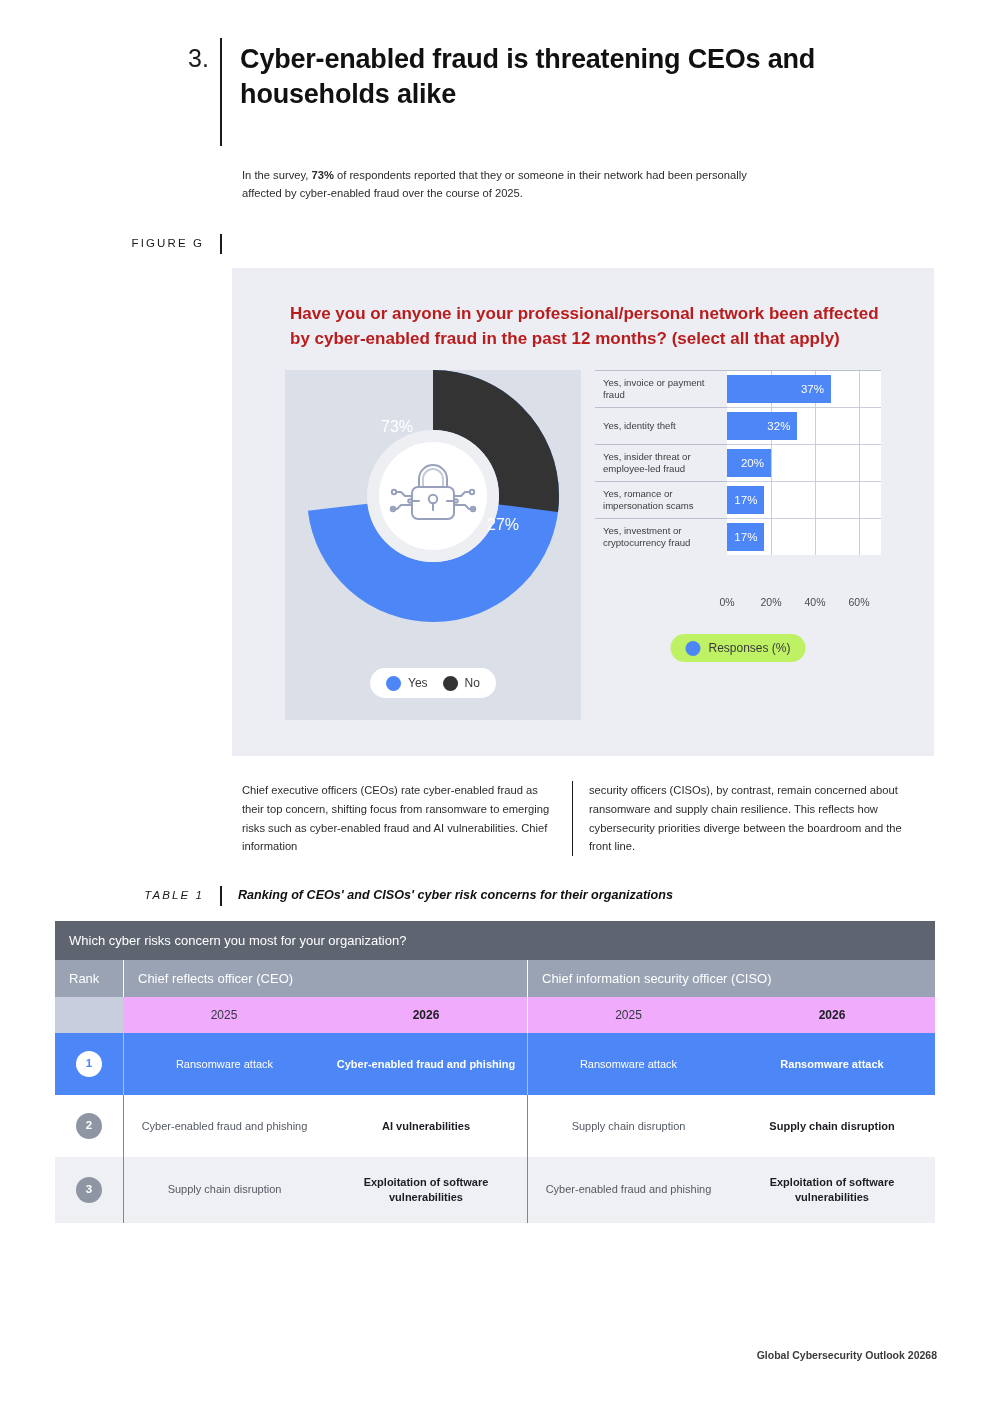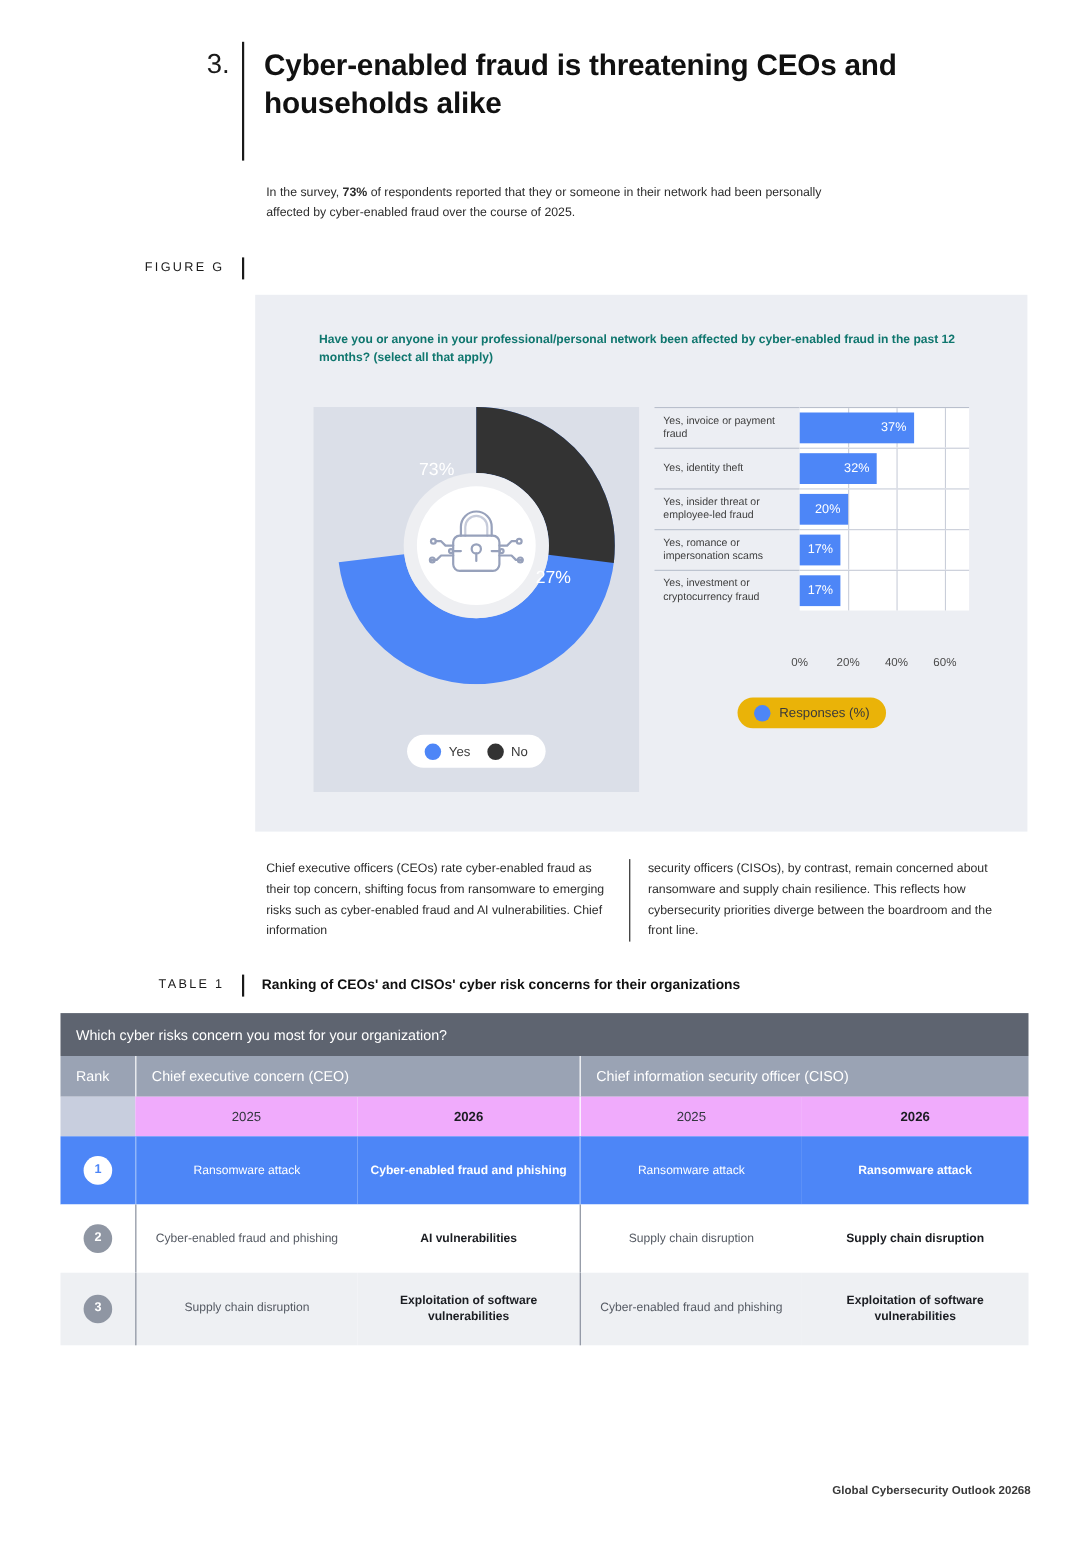--- a/index.html
+++ b/index.html
@@ -42,21 +42,21 @@
   .fig-title { padding-left: 16px; font-size: 12.6px; font-weight: 700; color: #111; line-height: 18px; }
 
   
   .figure {
     position: absolute; left: 232px; top: 268px;
     width: 702px; height: 488px;
     background: #eceef3;
   }
   .fig-question {
     position: absolute; left: 58px; top: 34px; width: 590px;
-    font-size: 11px; line-height: 1.45; font-weight: 600; color: #0f766e;
+    font-size: 17px; line-height: 1.45; font-weight: 600; color: #b91c1c;
   }
 
   
   .donut-panel {
     position: absolute; left: 53px; top: 102px;
     width: 296px; height: 350px; background: #dbdfe8;
   }
   .donut-wrap { position: absolute; left: 50%; top: 126px; transform: translate(-50%,-50%); width: 252px; height: 252px; }
   .donut-svg { display: block; }
   .donut-label { font-size: 16px; fill: #ffffff; font-family: "Liberation Sans", sans-serif; }
@@ -90,33 +90,33 @@
     position: absolute; left: 0; top: 4px; bottom: 4px;
     background: #4d86f7; display: flex; align-items: center; justify-content: flex-end;
   }
   .bar .val { font-size: 11.5px; color: #ffffff; padding-right: 7px; }
   .axis {
     position: absolute; left: 132px; top: 222px; width: 154px; height: 22px;
   }
   .axis .tick { position: absolute; top: 4px; font-size: 10.5px; color: #4a4a4a; transform: translateX(-50%); }
   .bar-legend {
     position: absolute; left: 50%; transform: translateX(-50%); top: 264px;
-    background: #eab308; border-radius: 15px; height: 28px;
+    background: #bef264; border-radius: 15px; height: 28px;
     display: flex; align-items: center; gap: 8px; padding: 0 15px;
   }
 
   
   .body-cols { position: absolute; left: 242px; top: 781px; width: 700px; display: flex; }
   .body-col { font-size: 11.2px; line-height: 1.68; color: #2c2c2c; }
   .body-col.left { width: 330px; padding-right: 16px; }
   .body-divider { width: 1px; background: #1a1a1a; align-self: stretch; }
   .body-col.right { width: 350px; padding-left: 16px; }
 
   
-  .tbl-label-row { position: absolute; left: 120px; top: 886px; width: 760px; display: flex; align-items: flex-start; }
+  .tbl-label-row { position: absolute; left: 120px; top: 886px; width: 760px; display: flex; align-items: flex-start; font-style: italic; }
   .tbl-tag { width: 100px; text-align: right; padding-right: 16px; font-size: 11.5px; letter-spacing: 2.1px; color: #1a1a1a; line-height: 18px; }
   .tbl-tag-rule { width: 2px; background: #1a1a1a; align-self: stretch; min-height: 20px; }
   .tbl-title { padding-left: 16px; font-size: 12.6px; font-weight: 700; color: #111; line-height: 18px; }
 
   
   .table { position: absolute; left: 55px; top: 921px; width: 880px; }
   .t-question {
     background: #5e6470; color: #ffffff; font-size: 13px;
     padding: 12px 14px; font-weight: 400;
   }
@@ -323,21 +323,21 @@
     <div class="tbl-tag">TABLE 1</div>
     <div class="tbl-tag-rule"></div>
     <div class="tbl-title">Ranking of CEOs' and CISOs' cyber risk concerns for their organizations</div>
   </div>
 
   <div class="table">
     <div class="t-question">Which cyber risks concern you most for your organization?</div>
 
     <div class="t-grid">
       <div class="t-role rank">Rank</div>
-      <div class="t-role ceo">Chief executive concern (CEO)</div>
+      <div class="t-role ceo">Chief reflects officer (CEO)</div>
       <div class="t-role ciso">Chief information security officer (CISO)</div>
     </div>
 
     <div class="t-grid">
       <div class="t-year blank"></div>
       <div class="t-year">2025</div>
       <div class="t-year b">2026</div>
       <div class="t-year sep">2025</div>
       <div class="t-year b">2026</div>
     </div>

